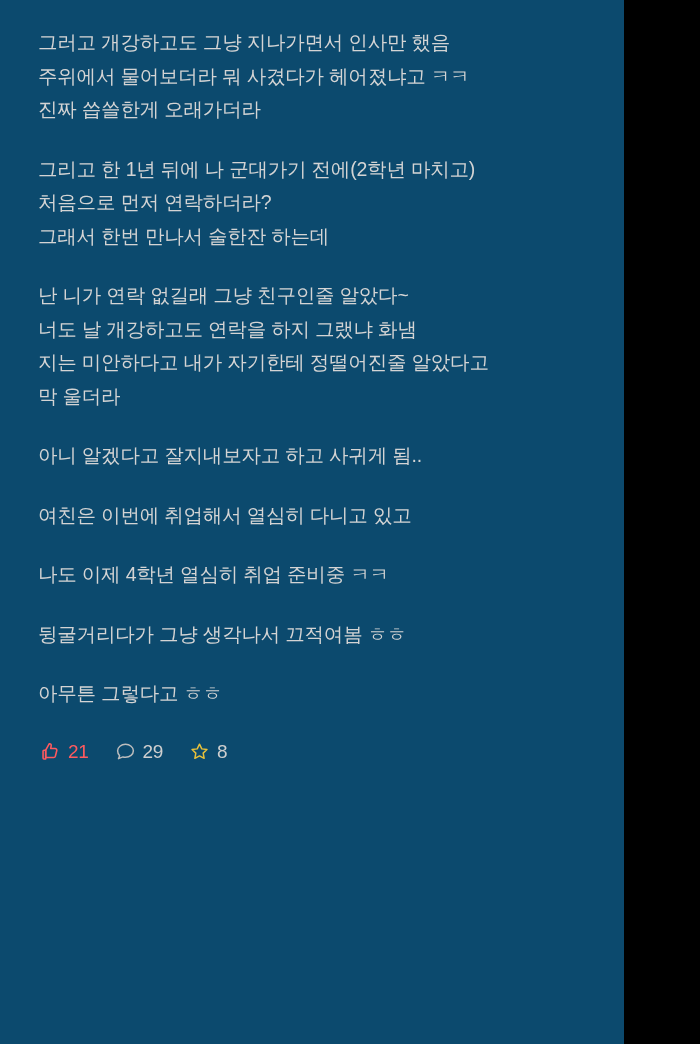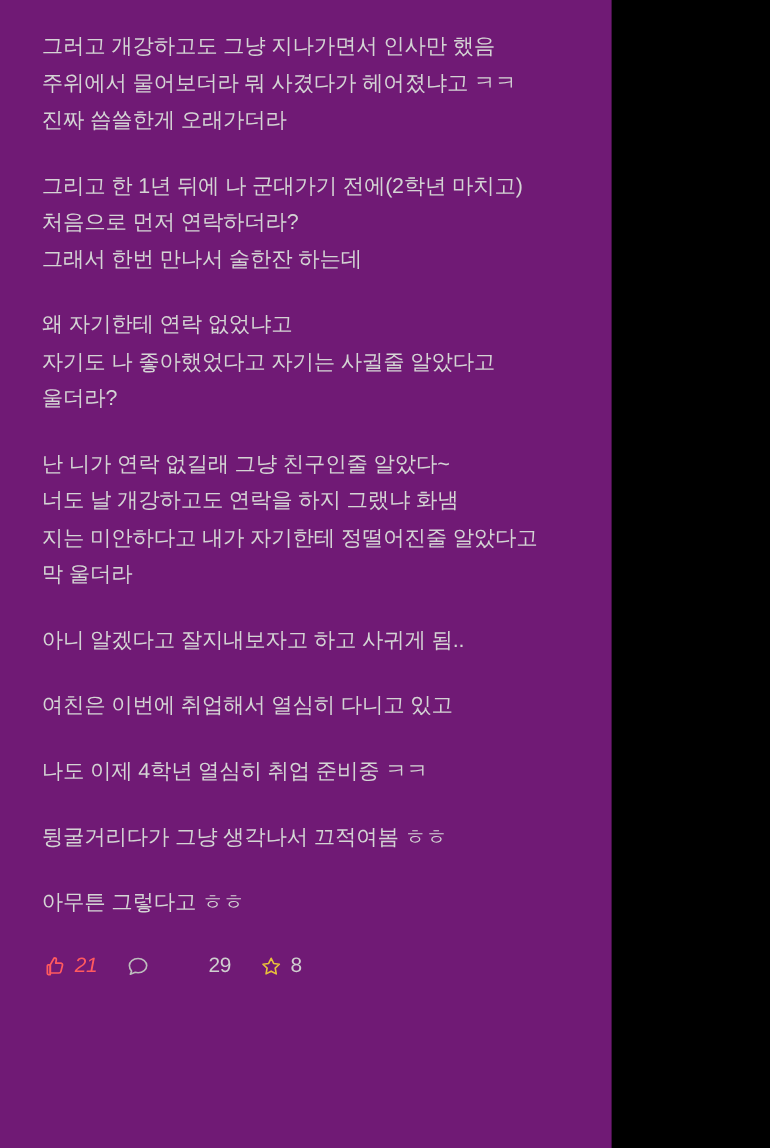--- a/index.html
+++ b/index.html
@@ -9,23 +9,23 @@
   }
   body {
     width: 700px;
     height: 1044px;
     overflow: hidden;
     font-family: "Liberation Sans", sans-serif;
     color: #d9d9d9;
   }
   .screen {
     position: relative;
-    width: 556px;
+    width: 624px;
     height: 1044px;
-    background: #701a75;
+    background: #0c4a6e;
     box-sizing: border-box;
   }
   .post-body {
     padding: 26px 34px 0 38px;
     box-sizing: border-box;
   }
   .para {
     margin: 0 0 26px 0;
     font-size: 19.5px;
     line-height: 1.72;
@@ -49,22 +49,22 @@
   .count-item {
     display: flex;
     align-items: center;
     gap: 7px;
     font-size: 19px;
   }
   .count-item .num {
     font-size: 19px;
     letter-spacing: -0.3px;
   }
-  .count-like .num { color: #ff5a5f; font-style: italic; }
-  .count-comment .num { color: #cfcfcf; margin-left: 47px; }
+  .count-like .num { color: #ff5a5f; }
+  .count-comment .num { color: #cfcfcf; }
   .count-scrap .num { color: #cfcfcf; }
 
   svg { display: block; }
 
   
   .actions-row {
     display: flex;
     align-items: center;
     gap: 18px;
     padding: 22px 0 0 40px;
@@ -76,23 +76,20 @@
 
 <div class="screen">
 
   <div class="post-body">
     <p class="para">그러고 개강하고도 그냥 지나가면서 인사만 했음
 주위에서 물어보더라 뭐 사겼다가 헤어졌냐고 ㅋㅋ
 진짜 씁쓸한게 오래가더라</p>
     <p class="para">그리고 한 1년 뒤에 나 군대가기 전에(2학년 마치고)
 처음으로 먼저 연락하더라?
 그래서 한번 만나서 술한잔 하는데</p>
-    <p class="para">왜 자기한테 연락 없었냐고
- 자기도 나 좋아했었다고 자기는 사귈줄 알았다고
- 울더라?</p>
     <p class="para">난 니가 연락 없길래 그냥 친구인줄 알았다~
 너도 날 개강하고도 연락을 하지 그랬냐 화냄
 지는 미안하다고 내가 자기한테 정떨어진줄 알았다고
 막 울더라</p>
     <p class="para">아니 알겠다고 잘지내보자고 하고 사귀게 됨..</p>
     <p class="para">여친은 이번에 취업해서 열심히 다니고 있고</p>
     <p class="para">나도 이제 4학년 열심히 취업 준비중 ㅋㅋ</p>
     <p class="para">뒹굴거리다가 그냥 생각나서 끄적여봄 ㅎㅎ</p>
     <p class="para">아무튼 그렇다고 ㅎㅎ</p>
   </div>

